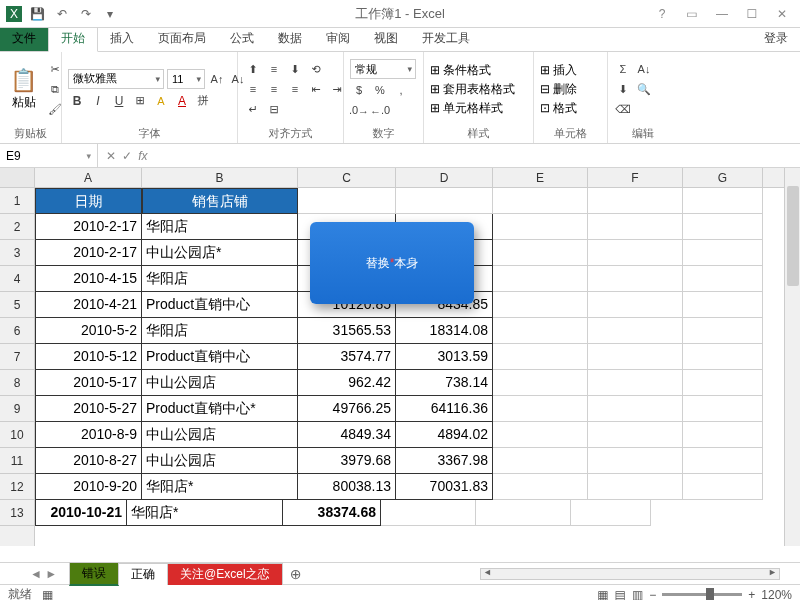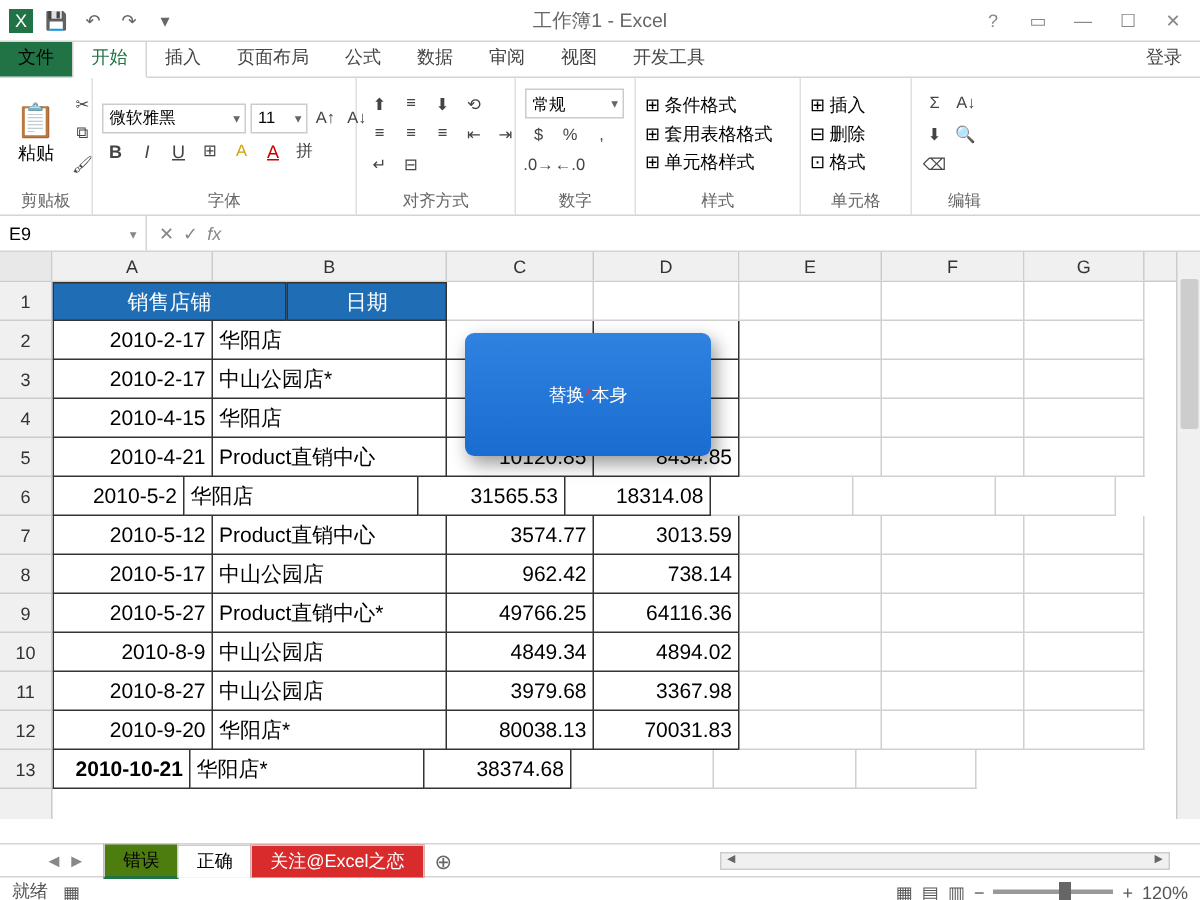--- a/index.html
+++ b/index.html
@@ -279,22 +279,22 @@
       <div class="rh">7</div>
       <div class="rh">8</div>
       <div class="rh">9</div>
       <div class="rh">10</div>
       <div class="rh">11</div>
       <div class="rh">12</div>
       <div class="rh">13</div>
     </div>
   <div class="cells">
       <div class="row">
+        <div class="cell hdr" style="width: 107px;">日期</div>
         <div class="cell hdr" style="width: 156px;">销售店铺</div>
-        <div class="cell hdr" style="width: 107px;">日期</div>
         <div class="cell" style="width: 98px;"></div>
         <div class="cell" style="width: 97px;"></div>
         <div class="cell" style="width: 95px;"></div>
         <div class="cell" style="width: 95px;"></div>
         <div class="cell" style="width: 80px;"></div>
       </div>
       <div class="row">
         <div class="cell bord date" style="width: 107px;">2010-2-17</div>
         <div class="cell bord" style="width: 156px;">华阳店</div>
         <div class="cell bord" style="width: 98px;"></div>
@@ -324,21 +324,21 @@
       <div class="row">
         <div class="cell bord date" style="width: 107px;">2010-4-21</div>
         <div class="cell bord" style="width: 156px;">Product直销中心</div>
         <div class="cell bord num" style="width: 98px;">10120.85</div>
         <div class="cell bord num" style="width: 97px;">8434.85</div>
         <div class="cell" style="width: 95px;"></div>
         <div class="cell" style="width: 95px;"></div>
         <div class="cell" style="width: 80px;"></div>
       </div>
       <div class="row">
-        <div class="cell bord date" style="width: 88px;">2010-5-2</div>
+        <div class="cell bord date" style="width: 107px;">2010-5-2</div>
         <div class="cell bord" style="width: 156px;">华阳店</div>
         <div class="cell bord num" style="width: 98px;">31565.53</div>
         <div class="cell bord num" style="width: 97px;">18314.08</div>
         <div class="cell" style="width: 95px;"></div>
         <div class="cell" style="width: 95px;"></div>
         <div class="cell" style="width: 80px;"></div>
       </div>
       <div class="row">
         <div class="cell bord date" style="width: 107px;">2010-5-12</div>
         <div class="cell bord" style="width: 156px;">Product直销中心</div>
@@ -389,21 +389,21 @@
         <div class="cell bord" style="width: 156px;">华阳店*</div>
         <div class="cell bord num" style="width: 98px;">80038.13</div>
         <div class="cell bord num" style="width: 97px;">70031.83</div>
         <div class="cell" style="width: 95px;"></div>
         <div class="cell" style="width: 95px;"></div>
         <div class="cell" style="width: 80px;"></div>
       </div>
       <div class="row">
         <div class="cell bord date" style="width: 92px; font-weight: bold;">2010-10-21</div>
         <div class="cell bord" style="width: 156px;">华阳店*</div>
-        <div class="cell bord num" style="width: 98px;">38374.68</div>
+        <div class="cell bord num" style="width: 98px; font-weight: bold;">38374.68</div>
         <div class="cell" style="width: 95px;"></div>
         <div class="cell" style="width: 95px;"></div>
         <div class="cell" style="width: 80px;"></div>
       </div>
     </div>
   <div class="vscroll">
       <div class="vscroll-thumb"></div>
     </div>
 </div>
 

